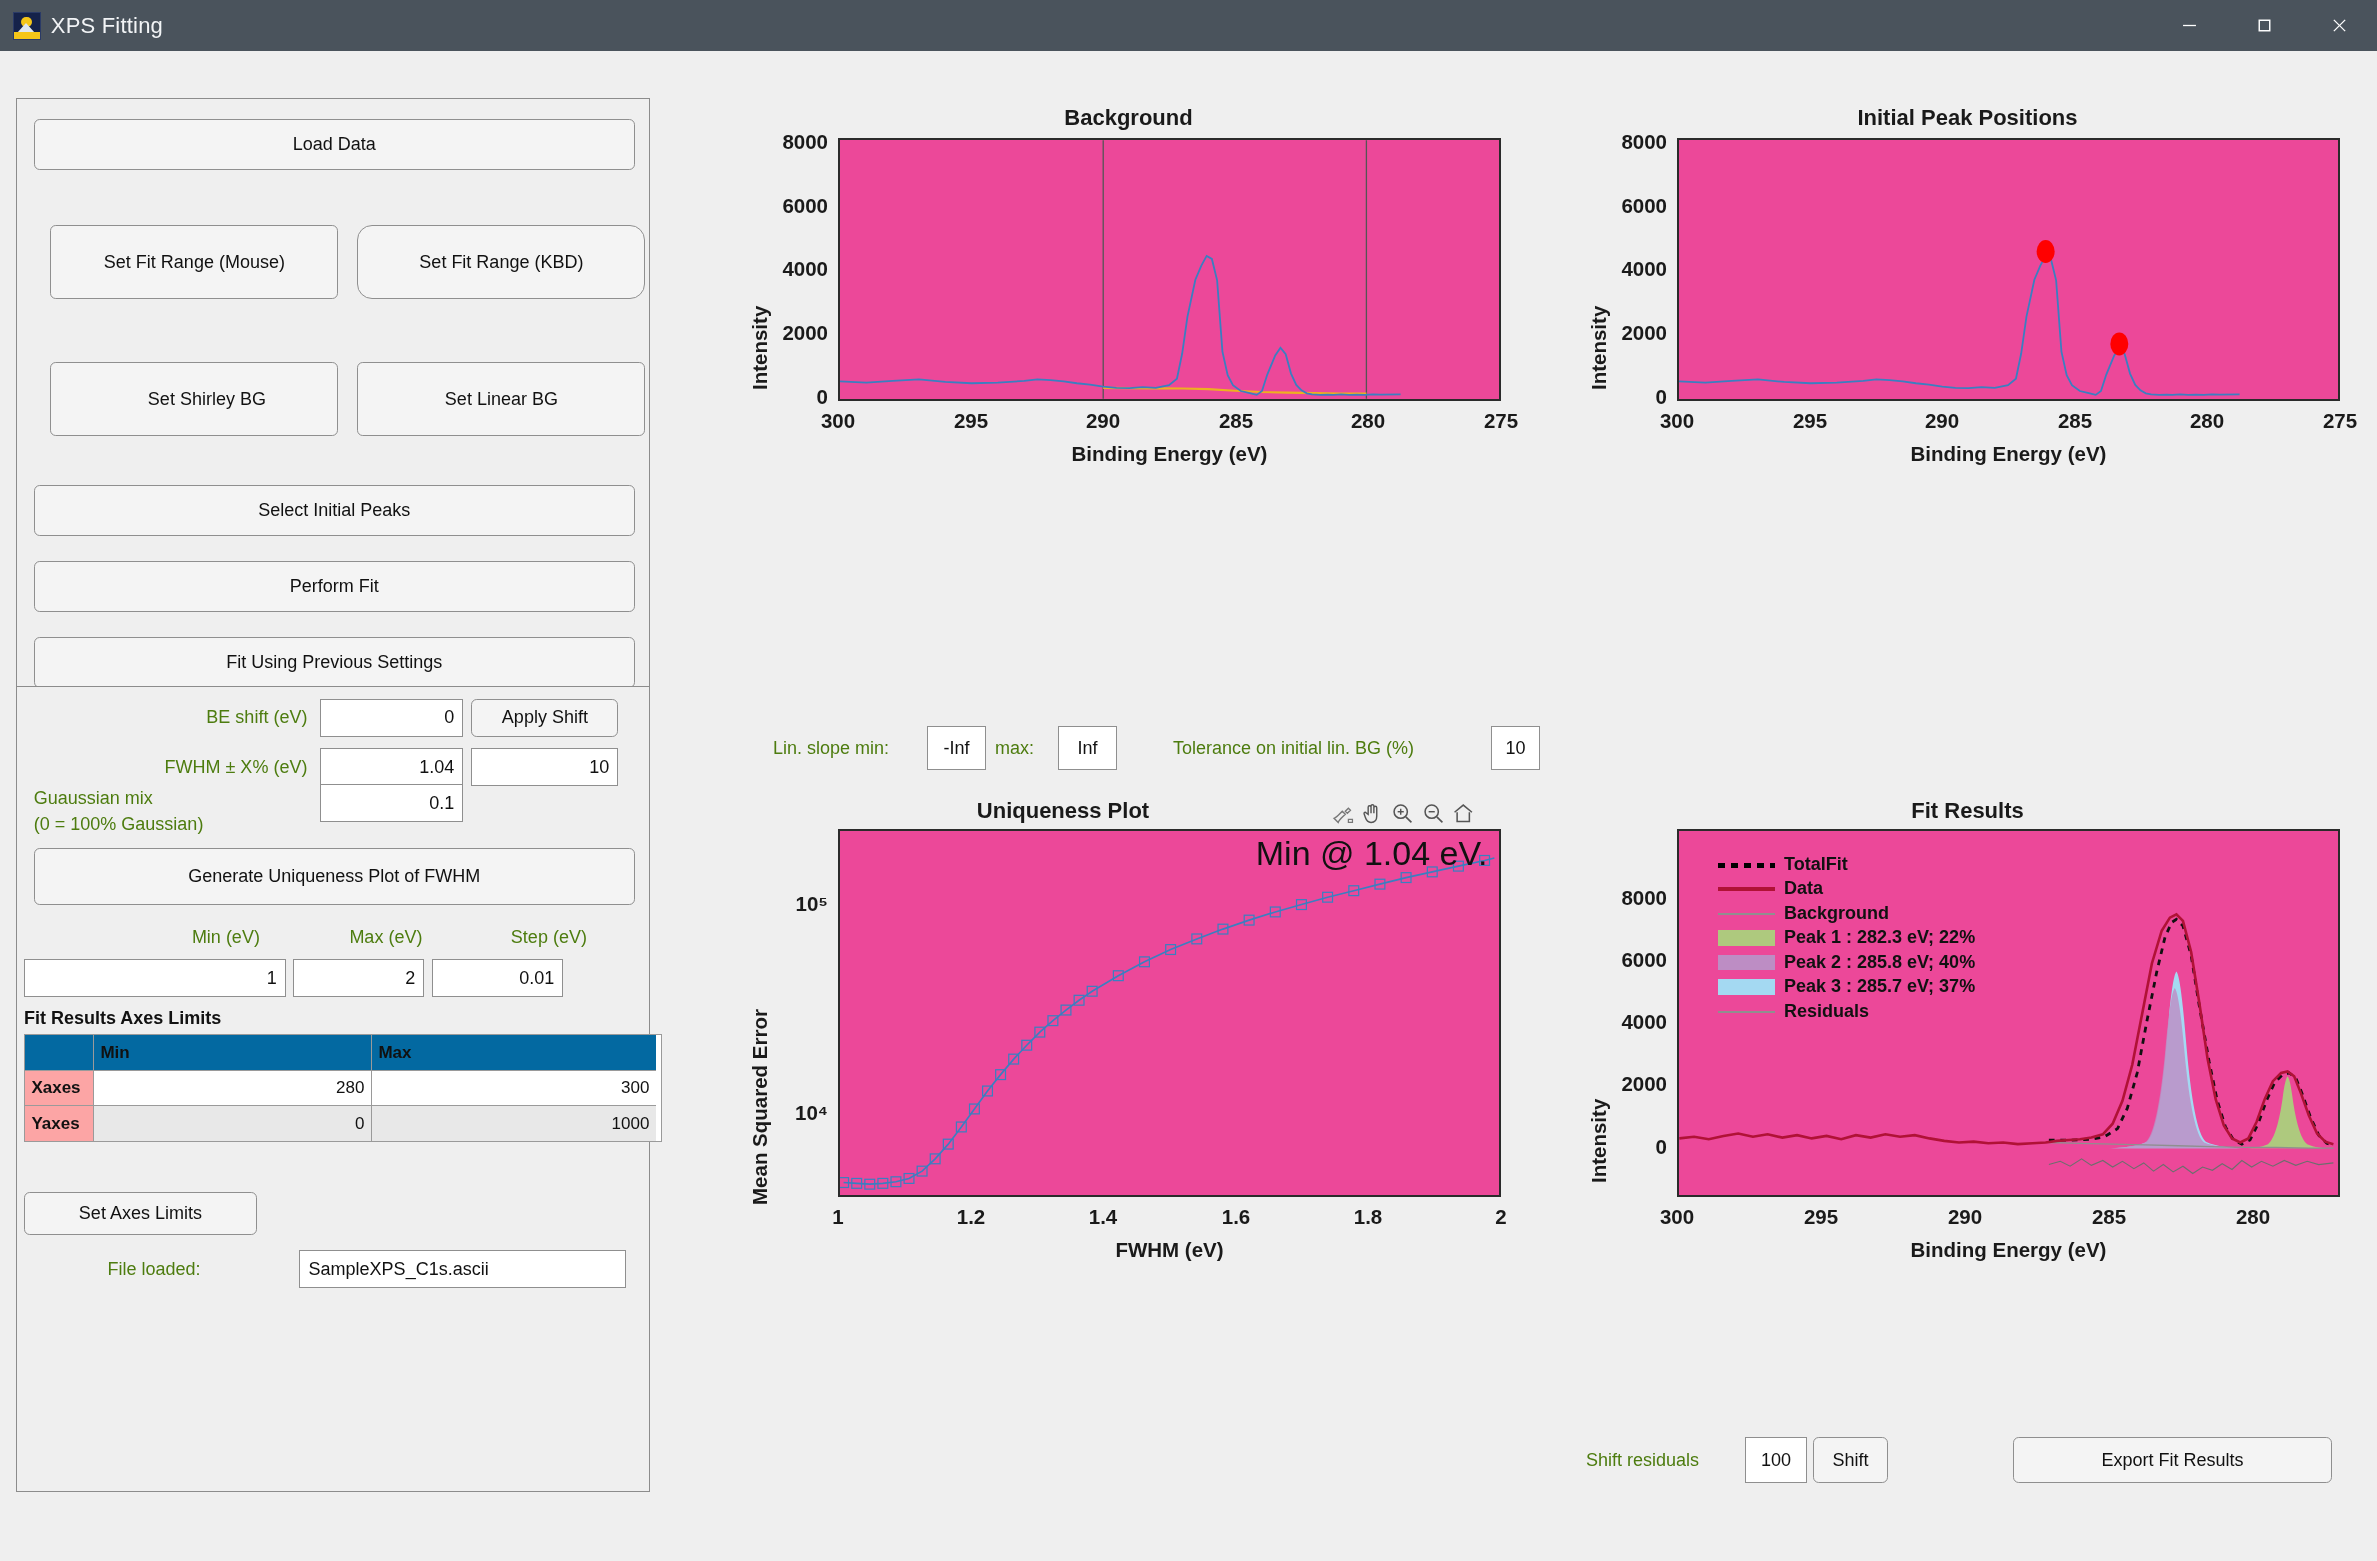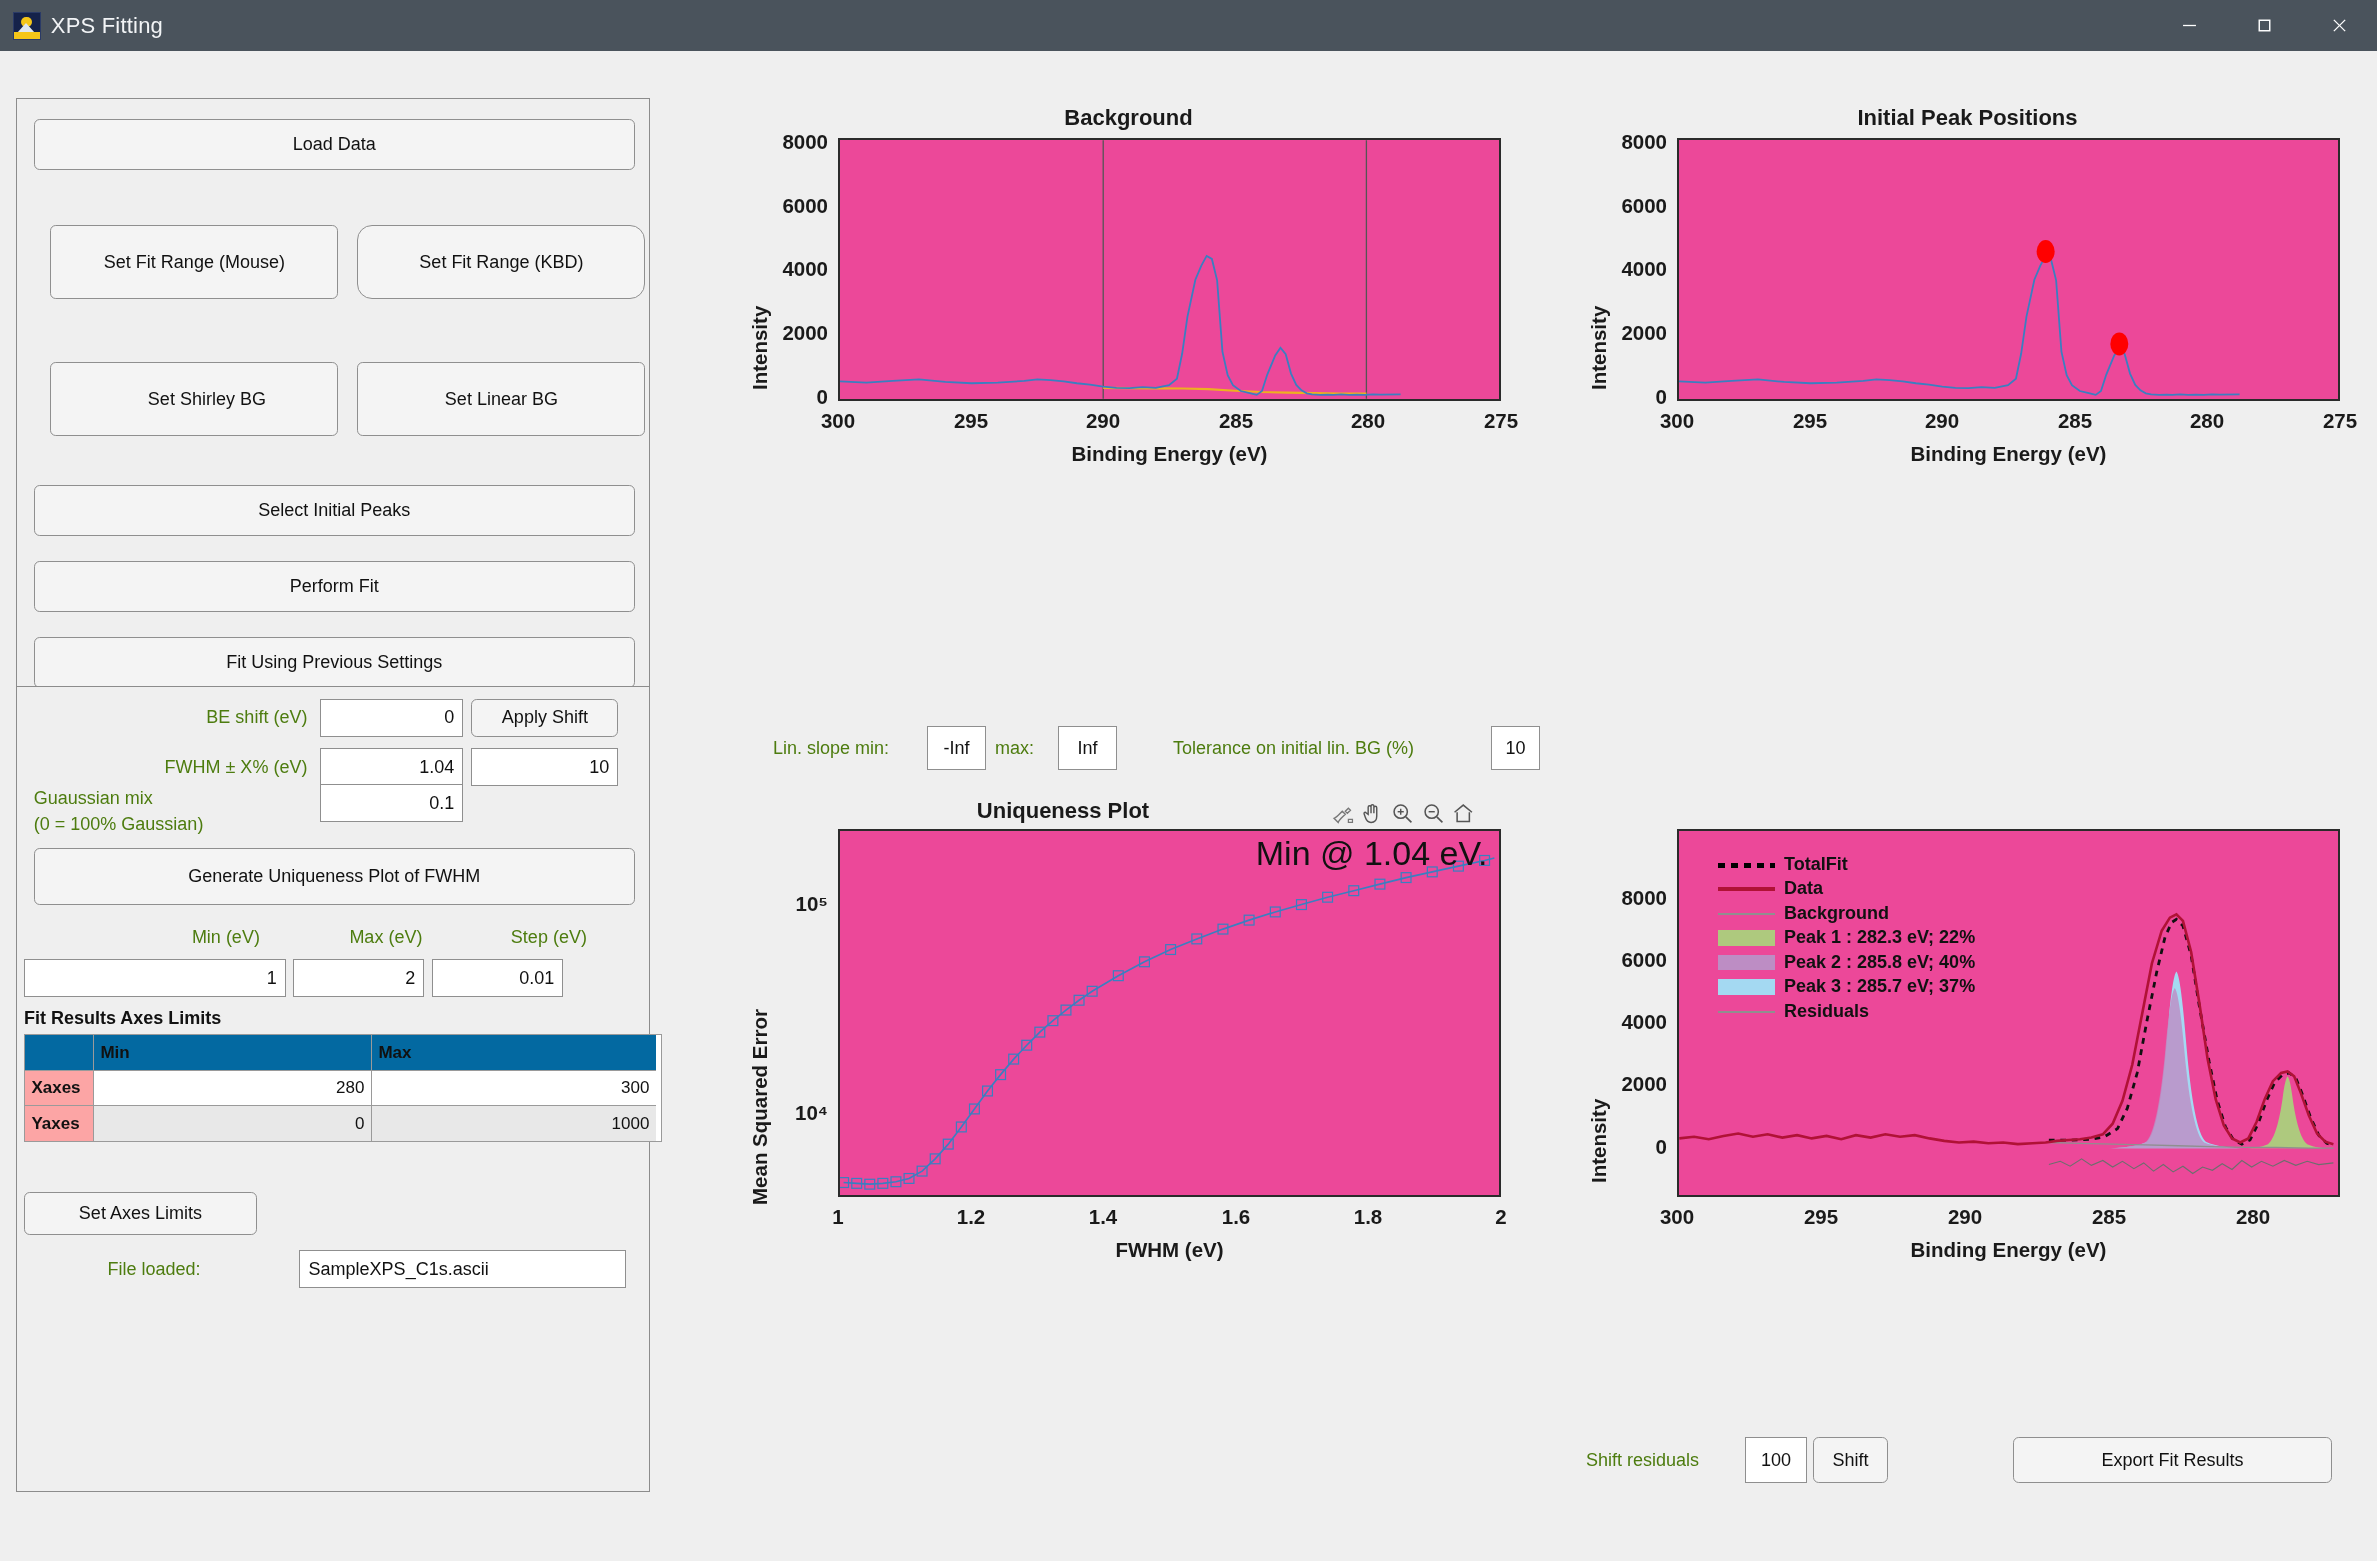--- a/index.html
+++ b/index.html
@@ -374,20 +374,21 @@
   <div class="tickx" style="left:235px; top:407px; width:74px;">1.2</div>
   <div class="tickx" style="left:367px; top:407px; width:74px;">1.4</div>
   <div class="tickx" style="left:500px; top:407px; width:74px;">1.6</div>
   <div class="tickx" style="left:632px; top:407px; width:74px;">1.8</div>
   <div class="tickx" style="left:765px; top:407px; width:74px;">2</div>
 
   <div class="axis-label" style="left:102px; top:440px; width:663px;">FWHM (eV)</div>
 </div>
 
 <div class="plotbox" style="left:1575px; top:798px; width:785px; height:573px;">
+  <div class="plot-title" style="top:0;">Fit Results</div>
 
   <div class="ylab" style="left:11.5px; top:385px;">Intensity</div>
 
   <div class="ticky" style="left:0px; top:100px; width:92px;">8000</div>
   <div class="ticky" style="left:0px; top:162px; width:92px;">6000</div>
   <div class="ticky" style="left:0px; top:224px; width:92px;">4000</div>
   <div class="ticky" style="left:0px; top:286px; width:92px;">2000</div>
   <div class="ticky" style="left:0px; top:349px; width:92px;">0</div>
 
   <div class="axes" style="left:102px; top:31px; width:663px; height:368px;">

